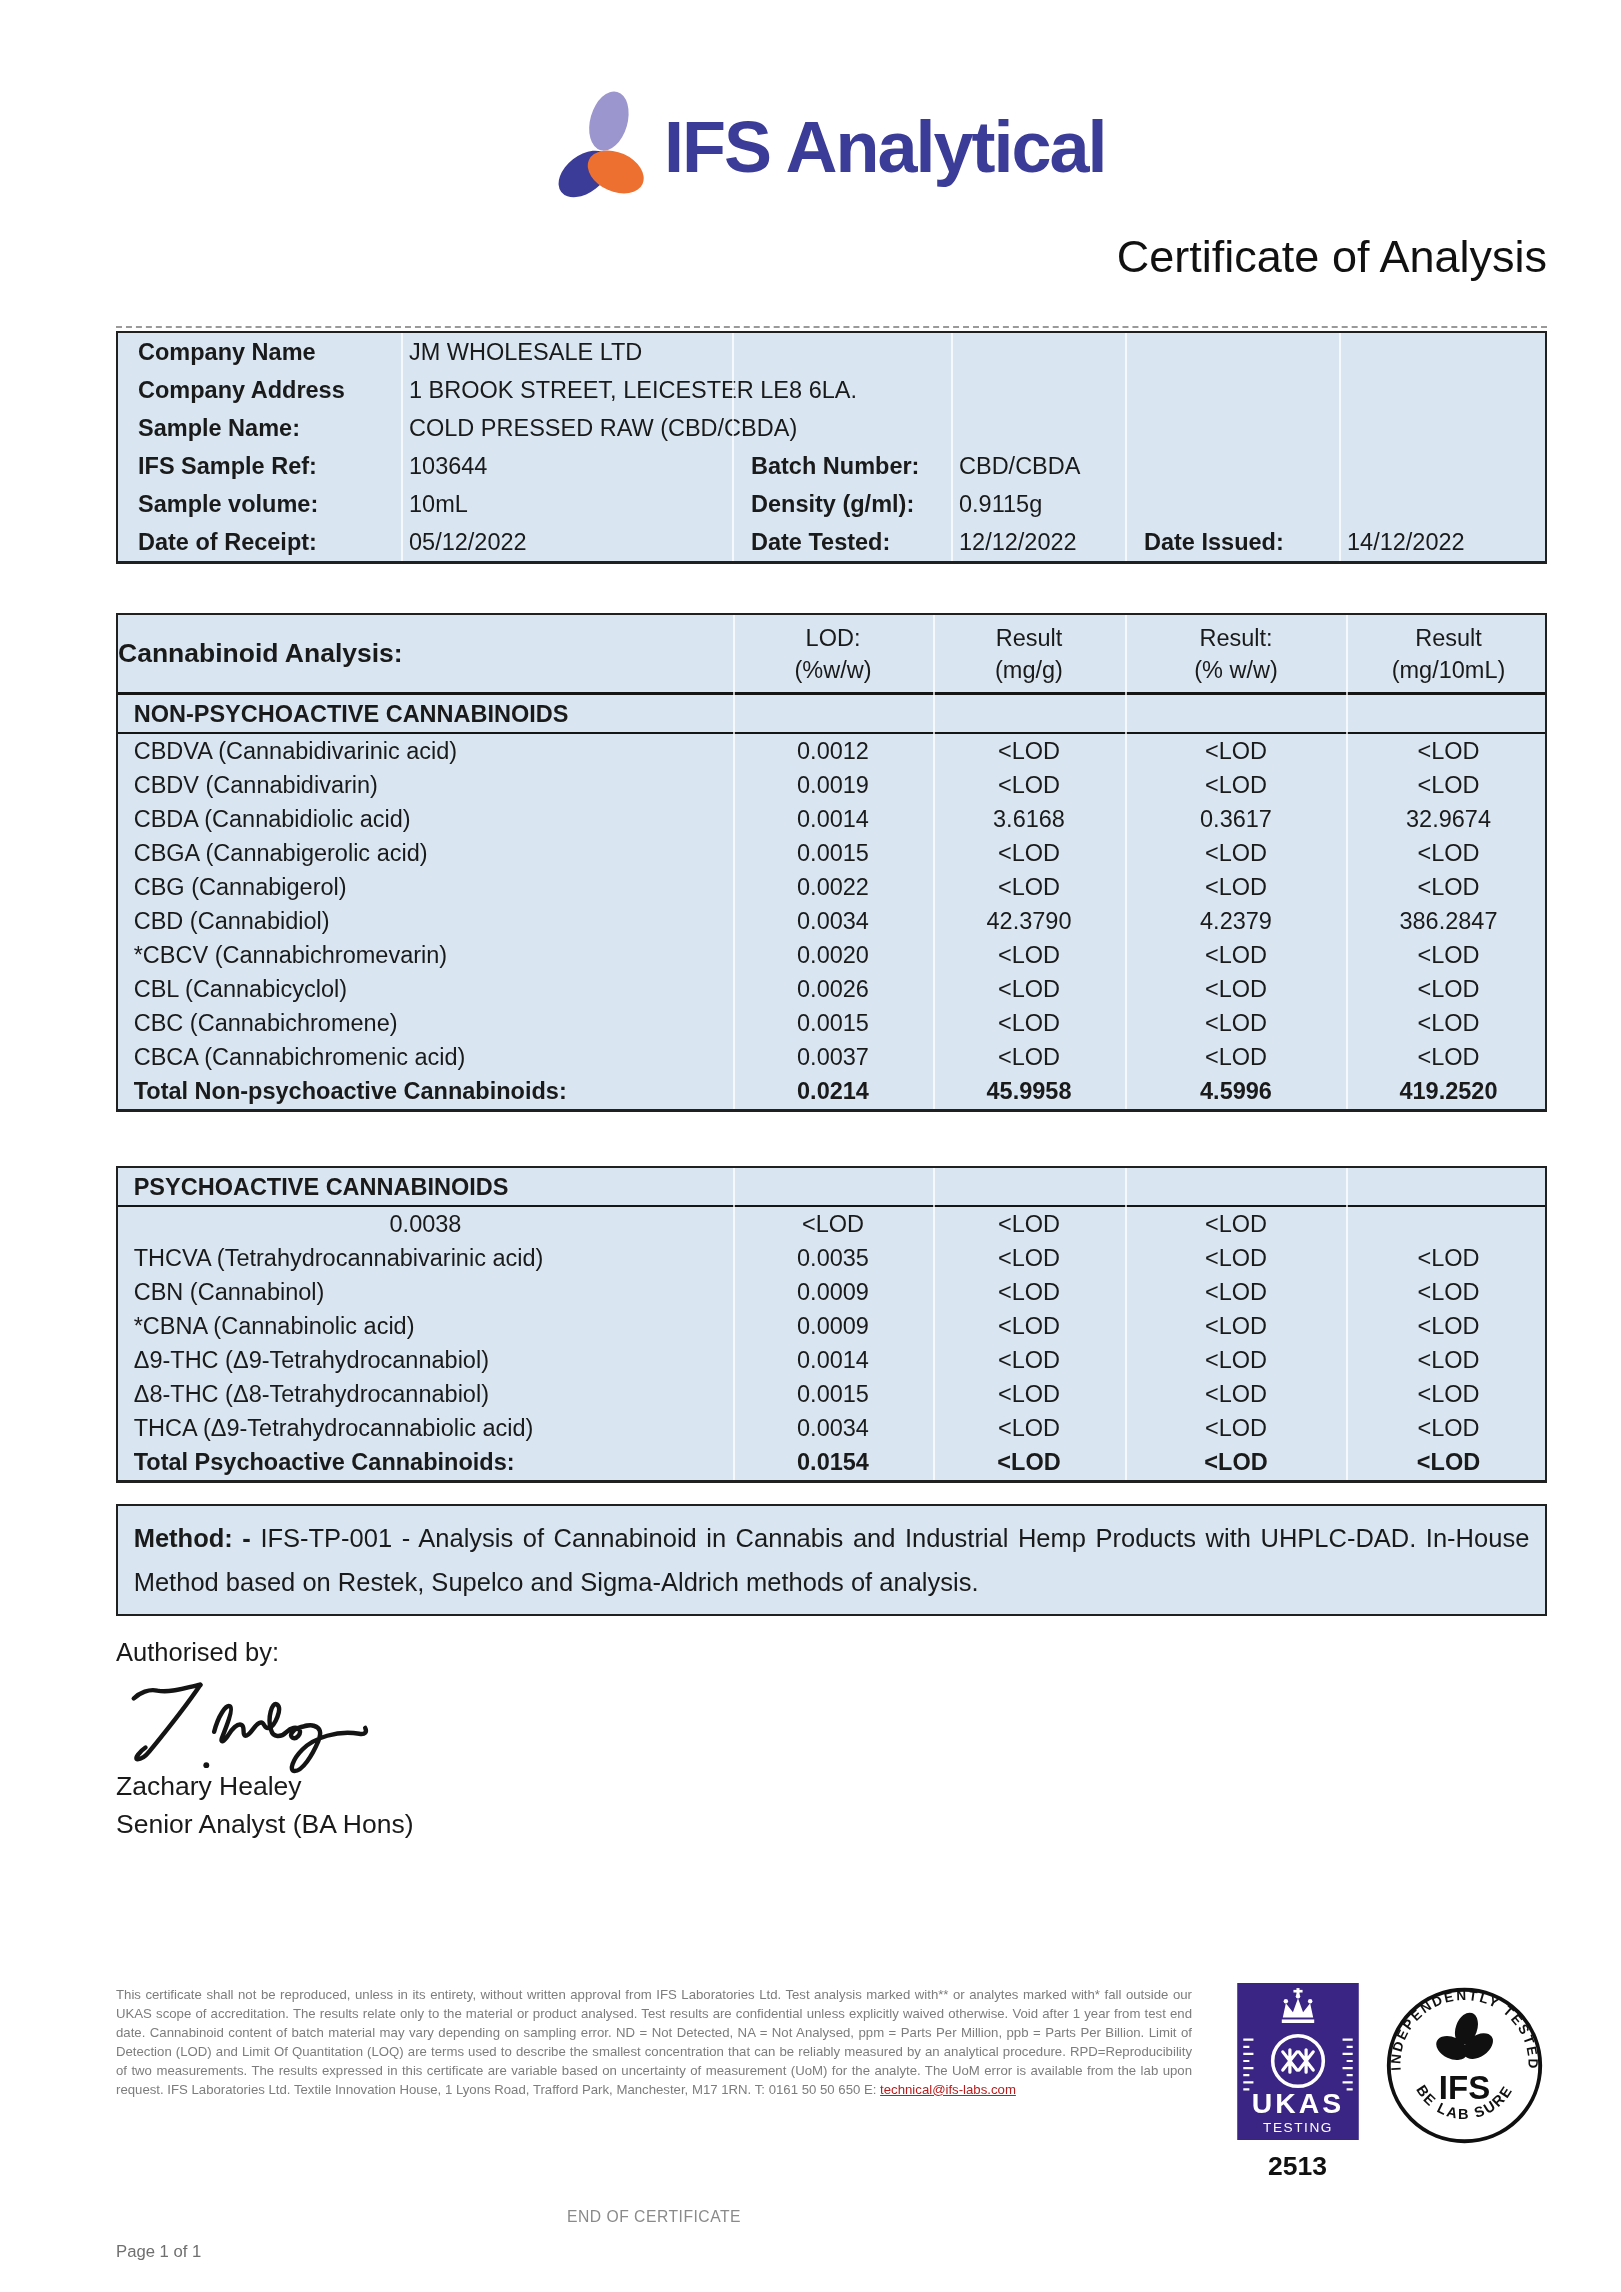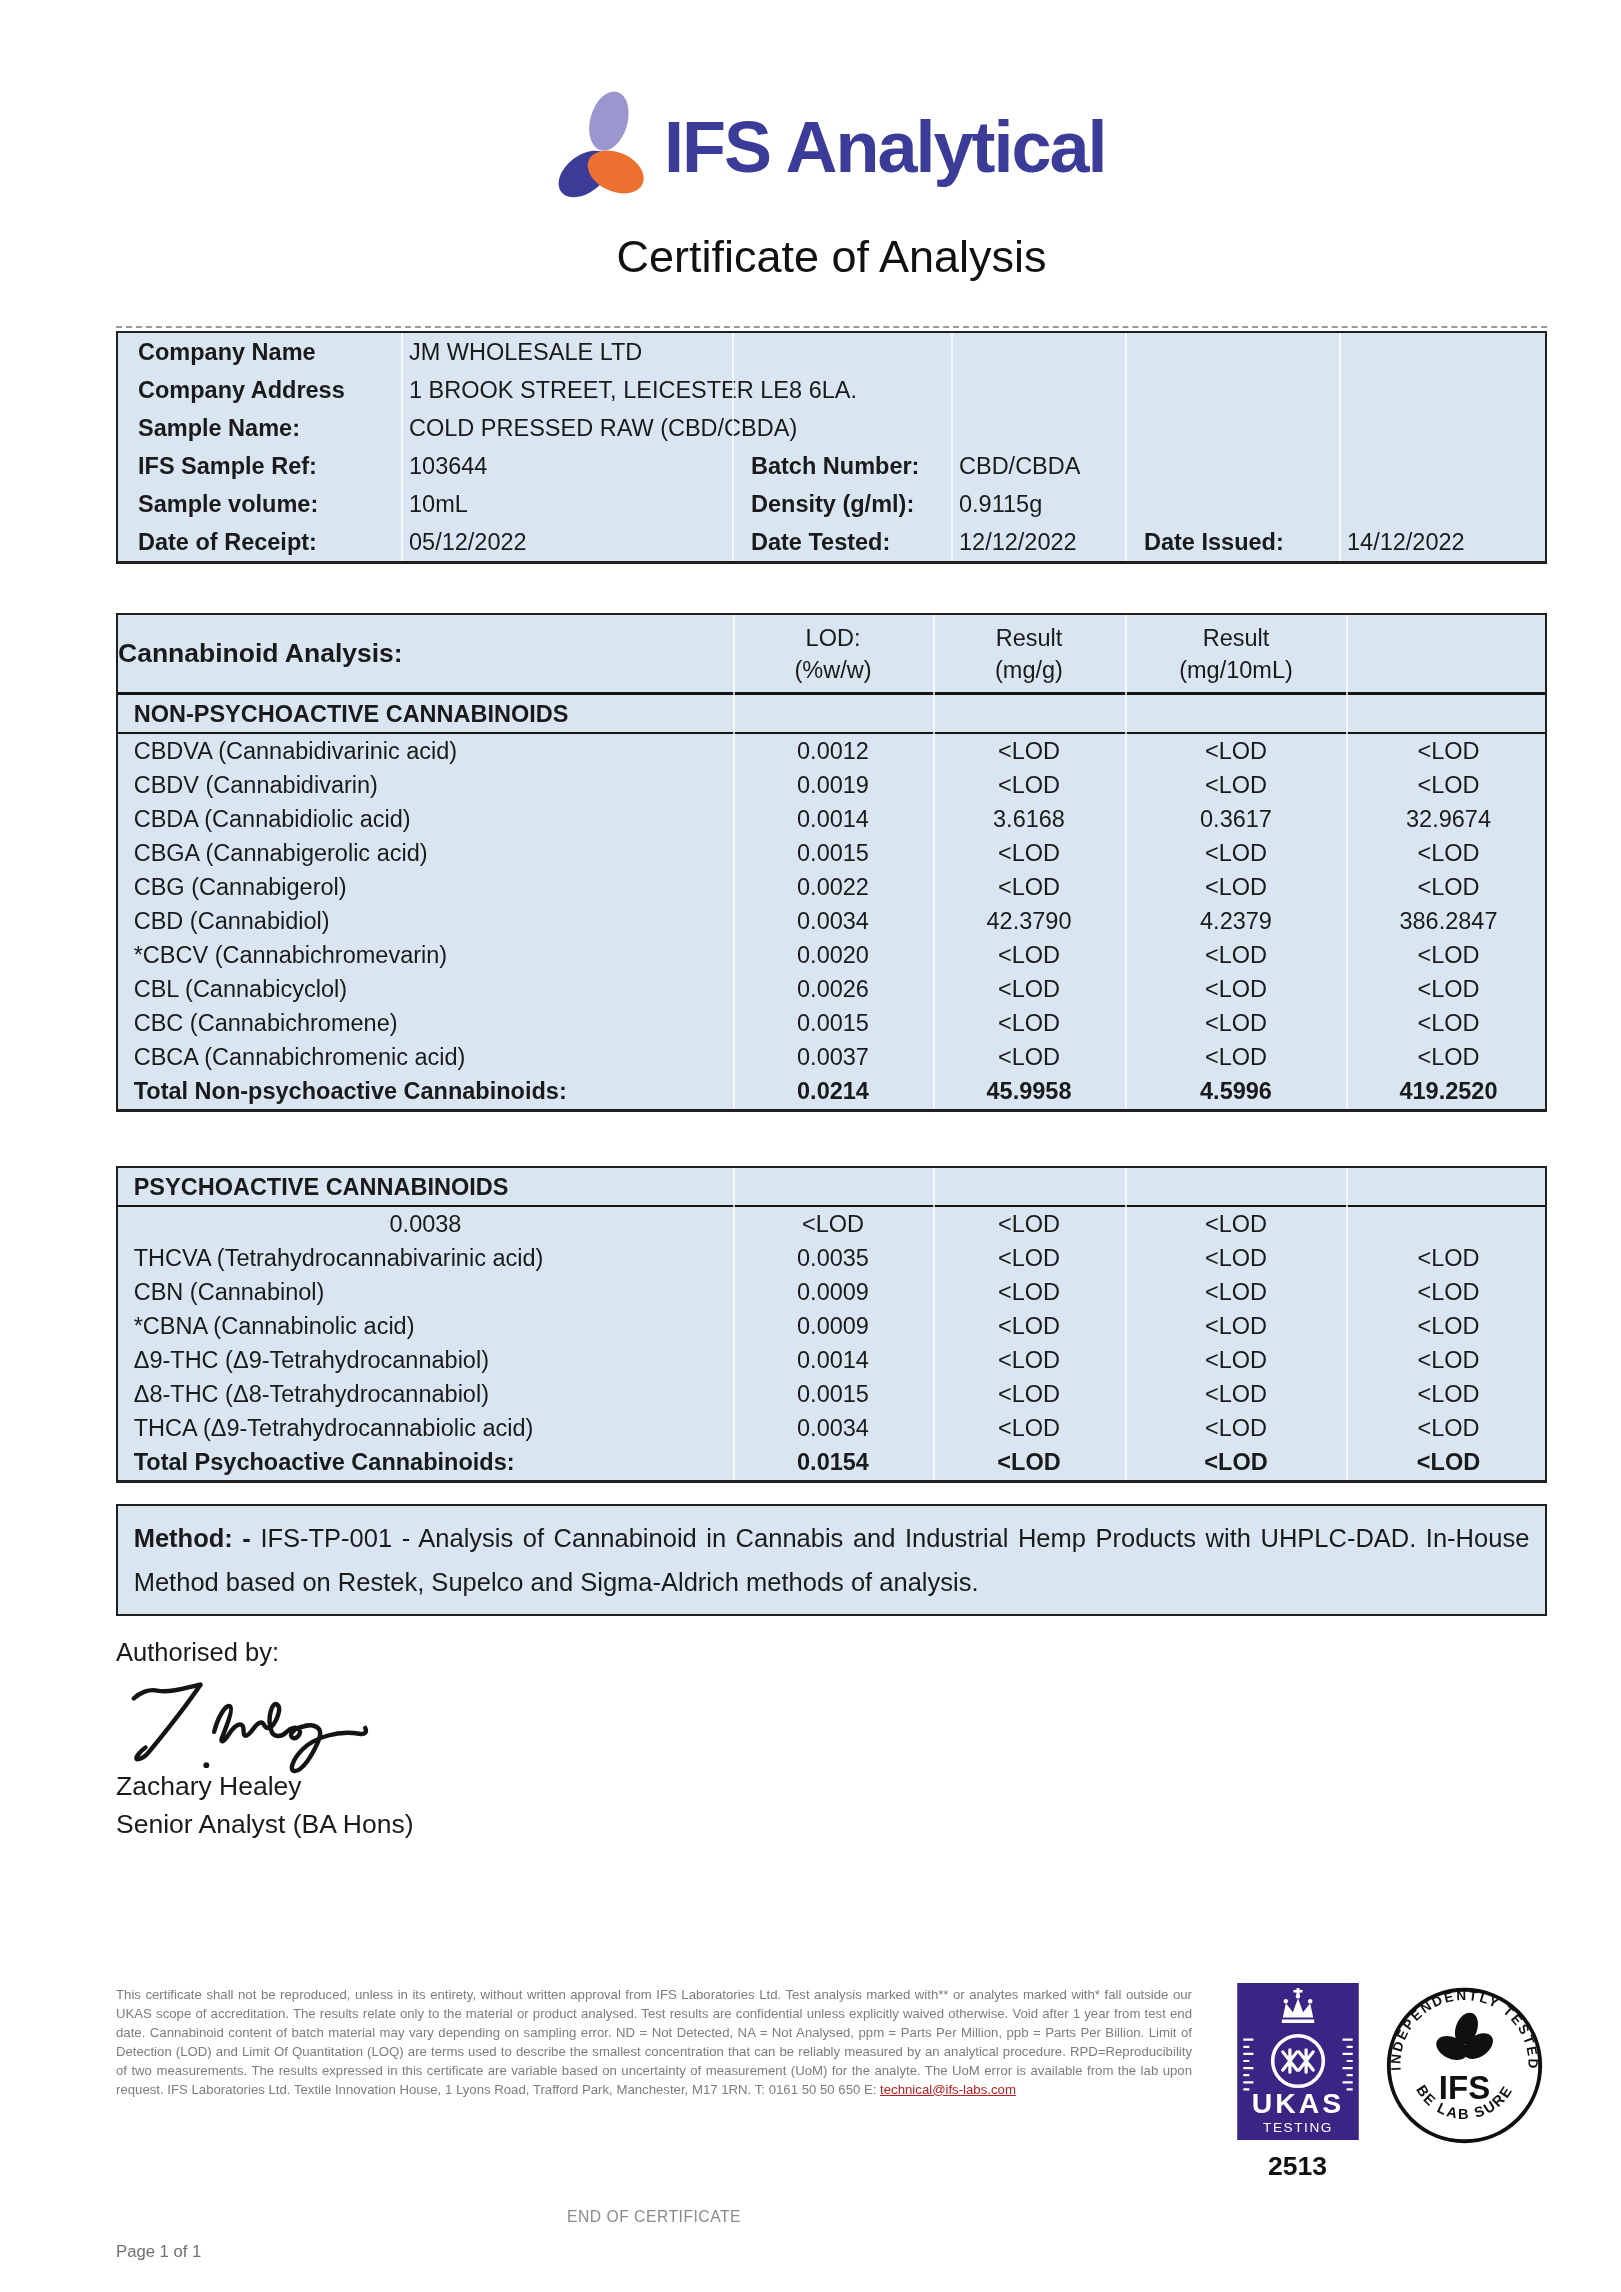--- a/index.html
+++ b/index.html
@@ -7,21 +7,21 @@
   body {
     width:1621px; height:2293px;
     font-family:"Liberation Sans","DejaVu Sans",sans-serif;
     color:#1a1a1a; position:relative; overflow:hidden;
   }
   .content { margin-left:116px; width:1431px; }
 
   
   .logo-row { display:flex; justify-content:center; align-items:center; gap:13.7px; padding-top:69px; height:225px; }
   .logo-text { font-size:72px; font-weight:bold; color:#3b3b98; letter-spacing:-2px; }
-  .doc-title { text-align:center; font-size:45px; font-weight:400; color:#111; margin-top:5.9px; }
+  .doc-title { text-align:right; font-size:45px; font-weight:400; color:#111; margin-top:5.9px; }
 
   
   .rule-dotted { margin-top:43px; border-top:2.9px dashed #9a9a9a; }
   .info-table {
     margin-top:2.9px; position:relative;
     display:grid; grid-template-columns:283px 330px 220px 173px 215px 210px;
     background:#d9e6f2; border:2px solid #202020; border-bottom-width:3.9px;
     font-size:23.5px;
   }
   .info-table .cell { height:38px; line-height:38px; white-space:nowrap; overflow:hidden; }
@@ -126,20 +126,24 @@
     <div class="vline" style="left:1228px"></div>
     <div class="thead">
       <div class="ttl">Cannabinoid Analysis:</div>
       <div class="col">
         <div>LOD:</div>
         <div>(%w/w)</div>
       </div>
       <div class="col">
         <div>Result</div>
         <div>(mg/g)</div>
+      </div>
+      <div class="col">
+        <div>Result:</div>
+        <div>(% w/w)</div>
       </div>
       <div class="col">
         <div>Result</div>
         <div>(mg/10mL)</div>
       </div>
     </div>
     <div class="section-bar">NON-PSYCHOACTIVE CANNABINOIDS</div>
     <div>
         <div class="trow">
           <div class="name">CBDVA (Cannabidivarinic acid)</div>

